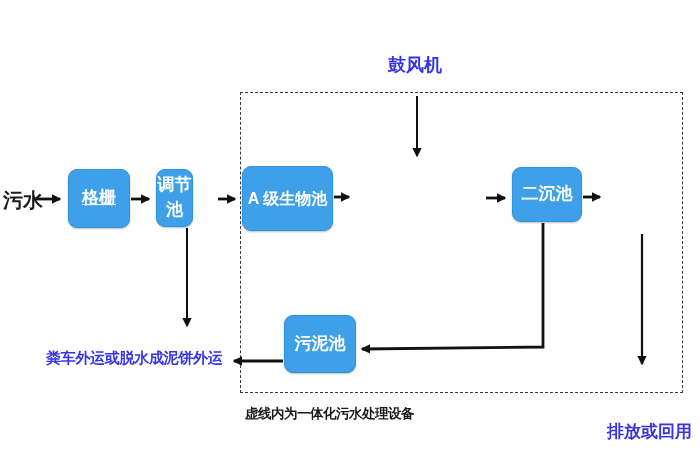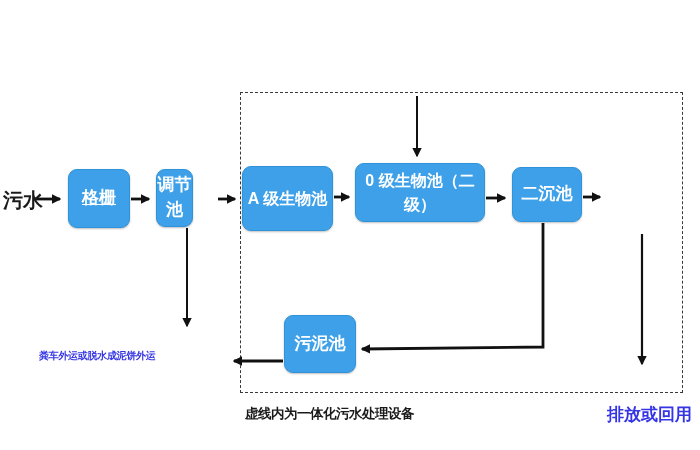--- a/index.html
+++ b/index.html
@@ -32,23 +32,23 @@
   .node-grid{left:68px;top:169px;width:62px;height:59px;text-decoration:underline;}
   .node-regulating{left:156px;top:169px;width:37px;height:58px;}
   .node-a-bio{left:242px;top:166px;width:91px;height:65px;font-size:16px;justify-content:center;}
   .node-o-bio{left:355px;top:163px;width:130px;height:59px;font-size:16px;}
   .node-secondary{left:512px;top:167px;width:70px;height:55px;}
   .node-clear{left:607px;top:163px;width:71px;height:70px;font-size:16px;}
   .node-sludge{left:284px;top:315px;width:72px;height:58px;}
   .lbl{position:absolute;white-space:nowrap;font-weight:bold;}
   .lbl-inflow{left:3px;top:187px;font-size:20px;color:var(--black-label);}
   .lbl-blower{left:388px;top:53px;font-size:18px;color:var(--blue-label);}
-  .lbl-sludge-out{left:39px;top:349px;font-size:10px;color:var(--blue-label);letter-spacing:-0.3px;}
+  .lbl-sludge-out{left:46px;top:349px;font-size:15px;color:var(--blue-label);letter-spacing:-0.3px;}
   .lbl-caption{left:245px;top:405px;font-size:13.5px;color:var(--black-label);font-weight:bold;letter-spacing:-0.5px;}
-  .lbl-discharge{left:607px;top:403px;font-size:17px;color:var(--blue-label);}
+  .lbl-discharge{left:607px;top:420px;font-size:17px;color:var(--blue-label);}
 </style>
 </head>
 <body>
 
 <div class="canvas">
 
   <div class="dashed-box"></div>
 
   <svg class="arrow-layer" width="700" height="450" viewBox="0 0 700 450" xmlns="http://www.w3.org/2000/svg">
     <defs>
@@ -77,28 +77,26 @@
 
   <div class="node node-grid">
     <span>格栅</span>
   </div>
   <div class="node node-regulating">
     <span>调节池</span>
   </div>
   <div class="node node-a-bio">
     <span>A 级生物池</span>
   </div>
-  <div class="node node-o-bio">
-    <span>0 级生物池（二级）</span>
-  </div>
   <div class="node node-secondary">
     <span>二沉池</span>
   </div>
   <div class="node node-sludge">
     <span>污泥池</span>
   </div>
 
   <div class="lbl lbl-inflow">污水</div>
+  <div class="lbl lbl-blower">鼓风机</div>
   <div class="lbl lbl-sludge-out">粪车外运或脱水成泥饼外运</div>
   <div class="lbl lbl-caption">虚线内为一体化污水处理设备</div>
   <div class="lbl lbl-discharge">排放或回用</div>
 
 </div>
 
 </body></html>

